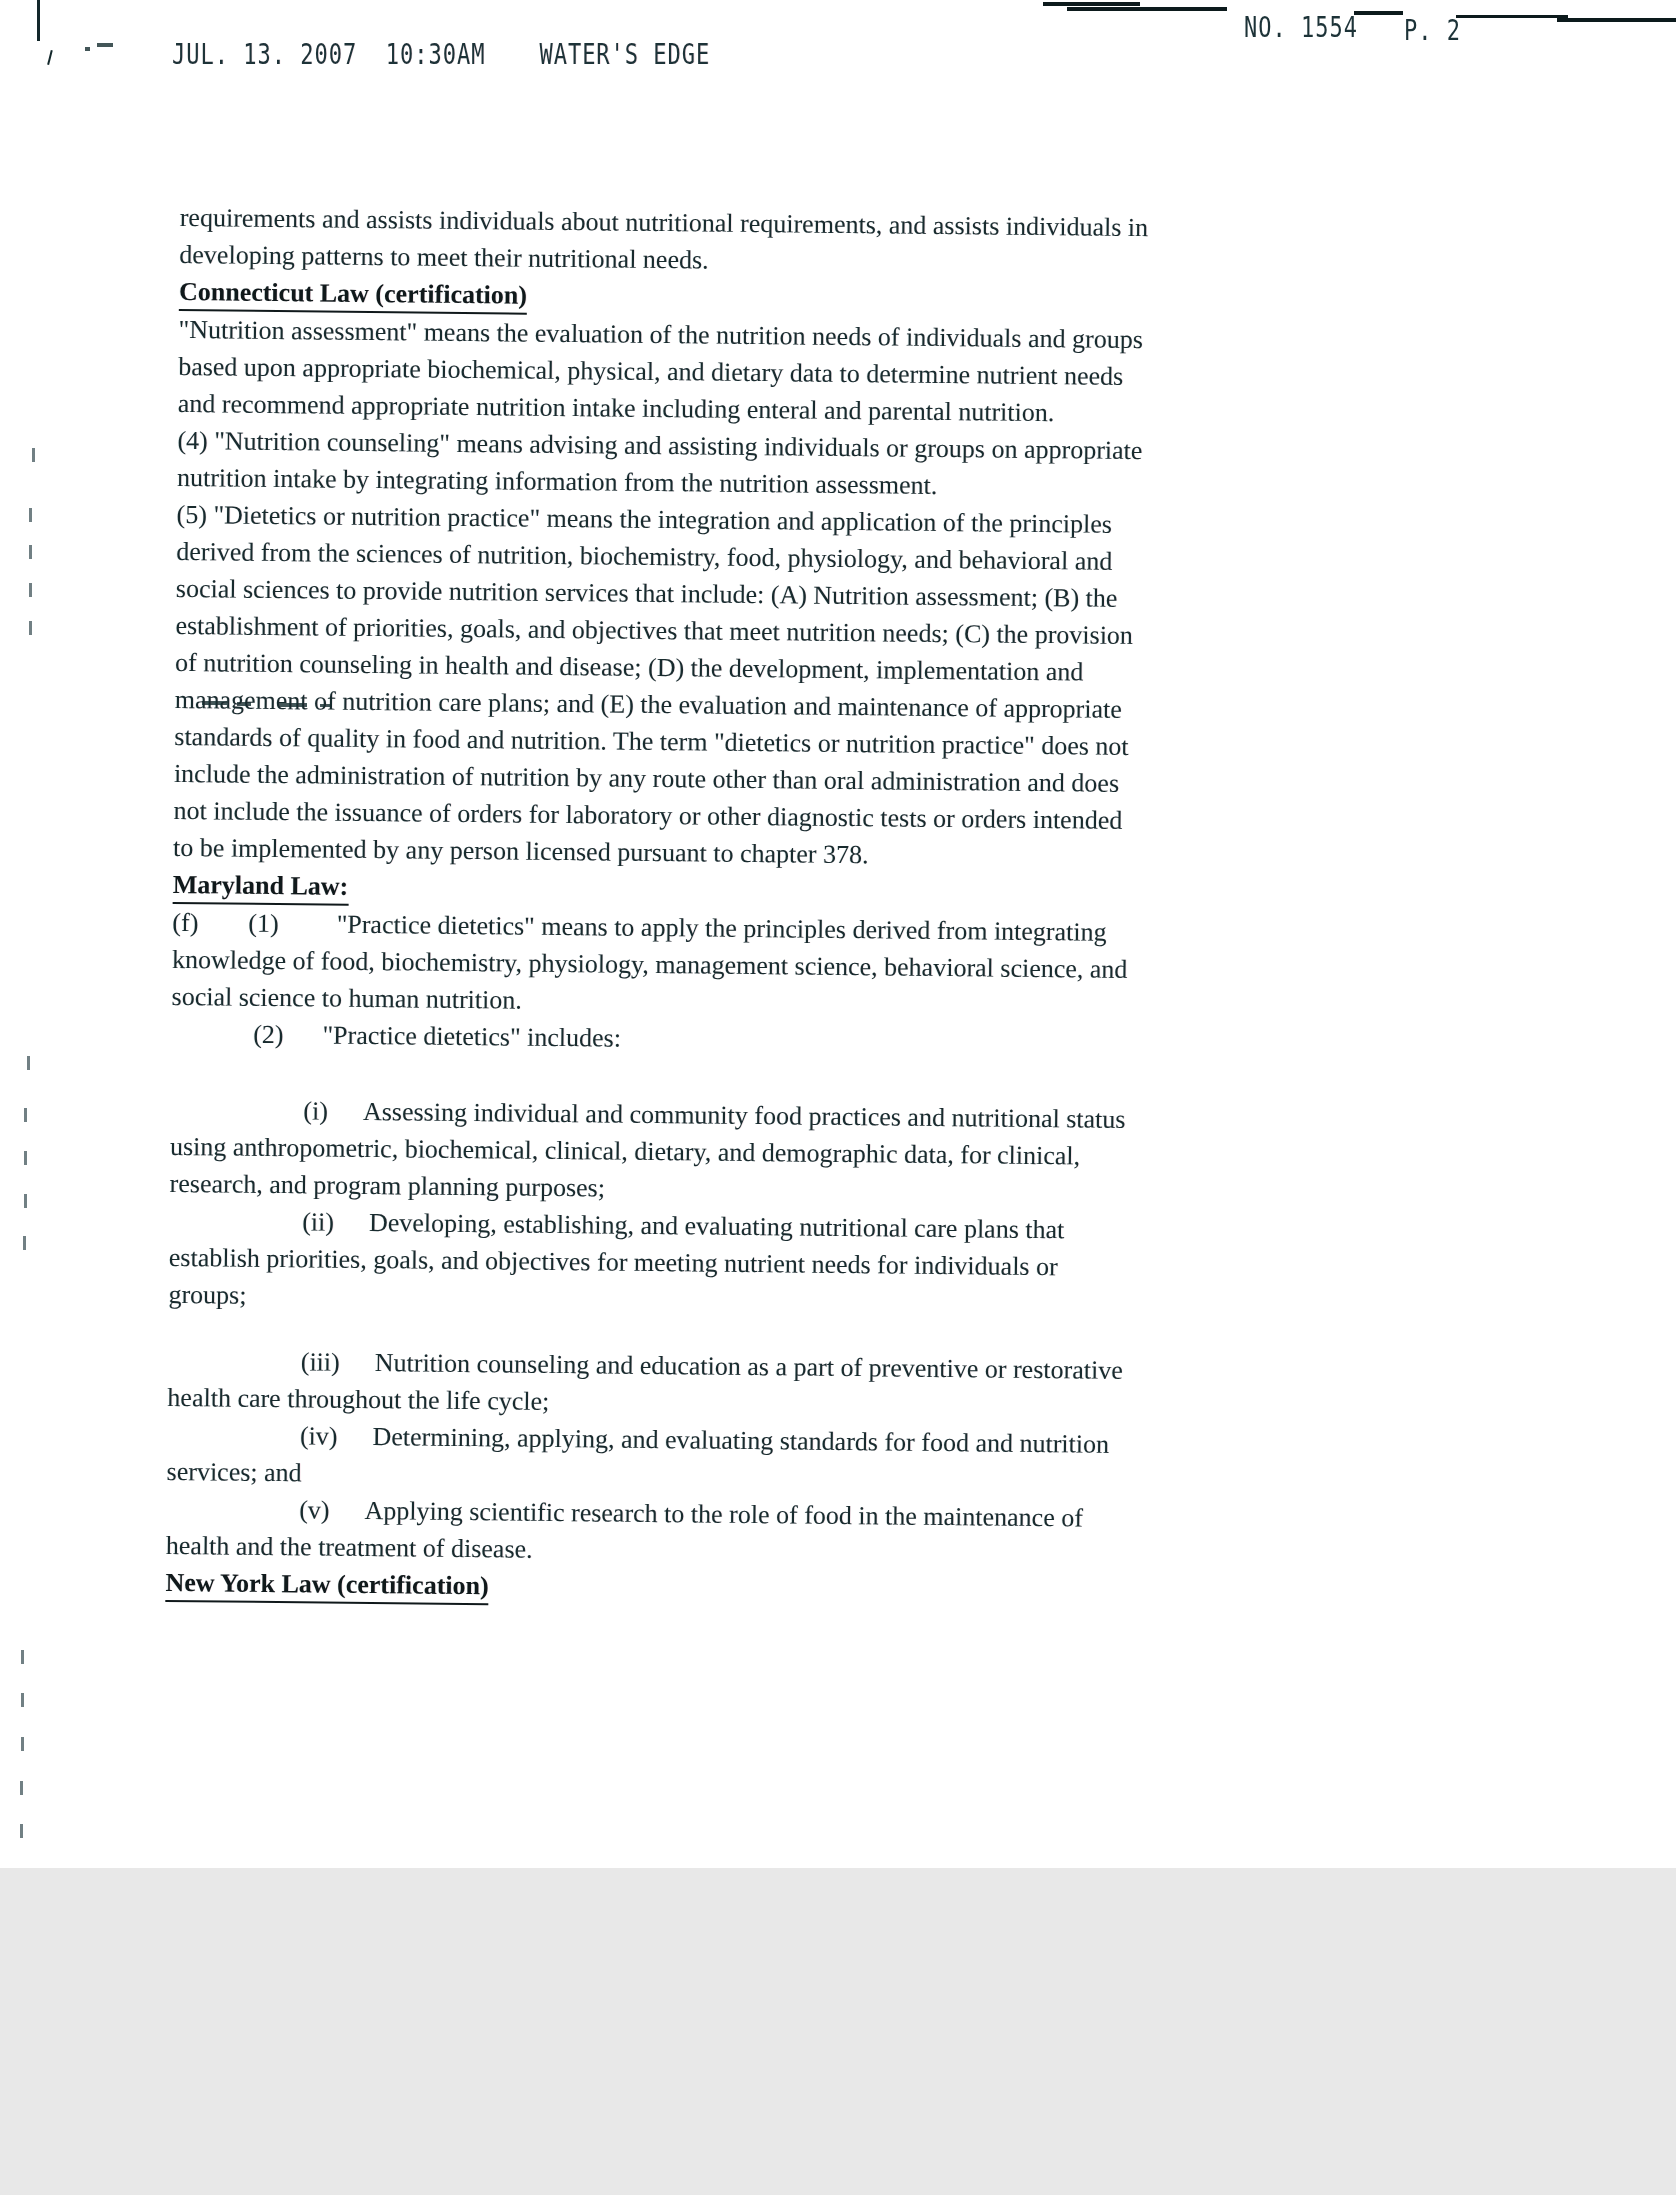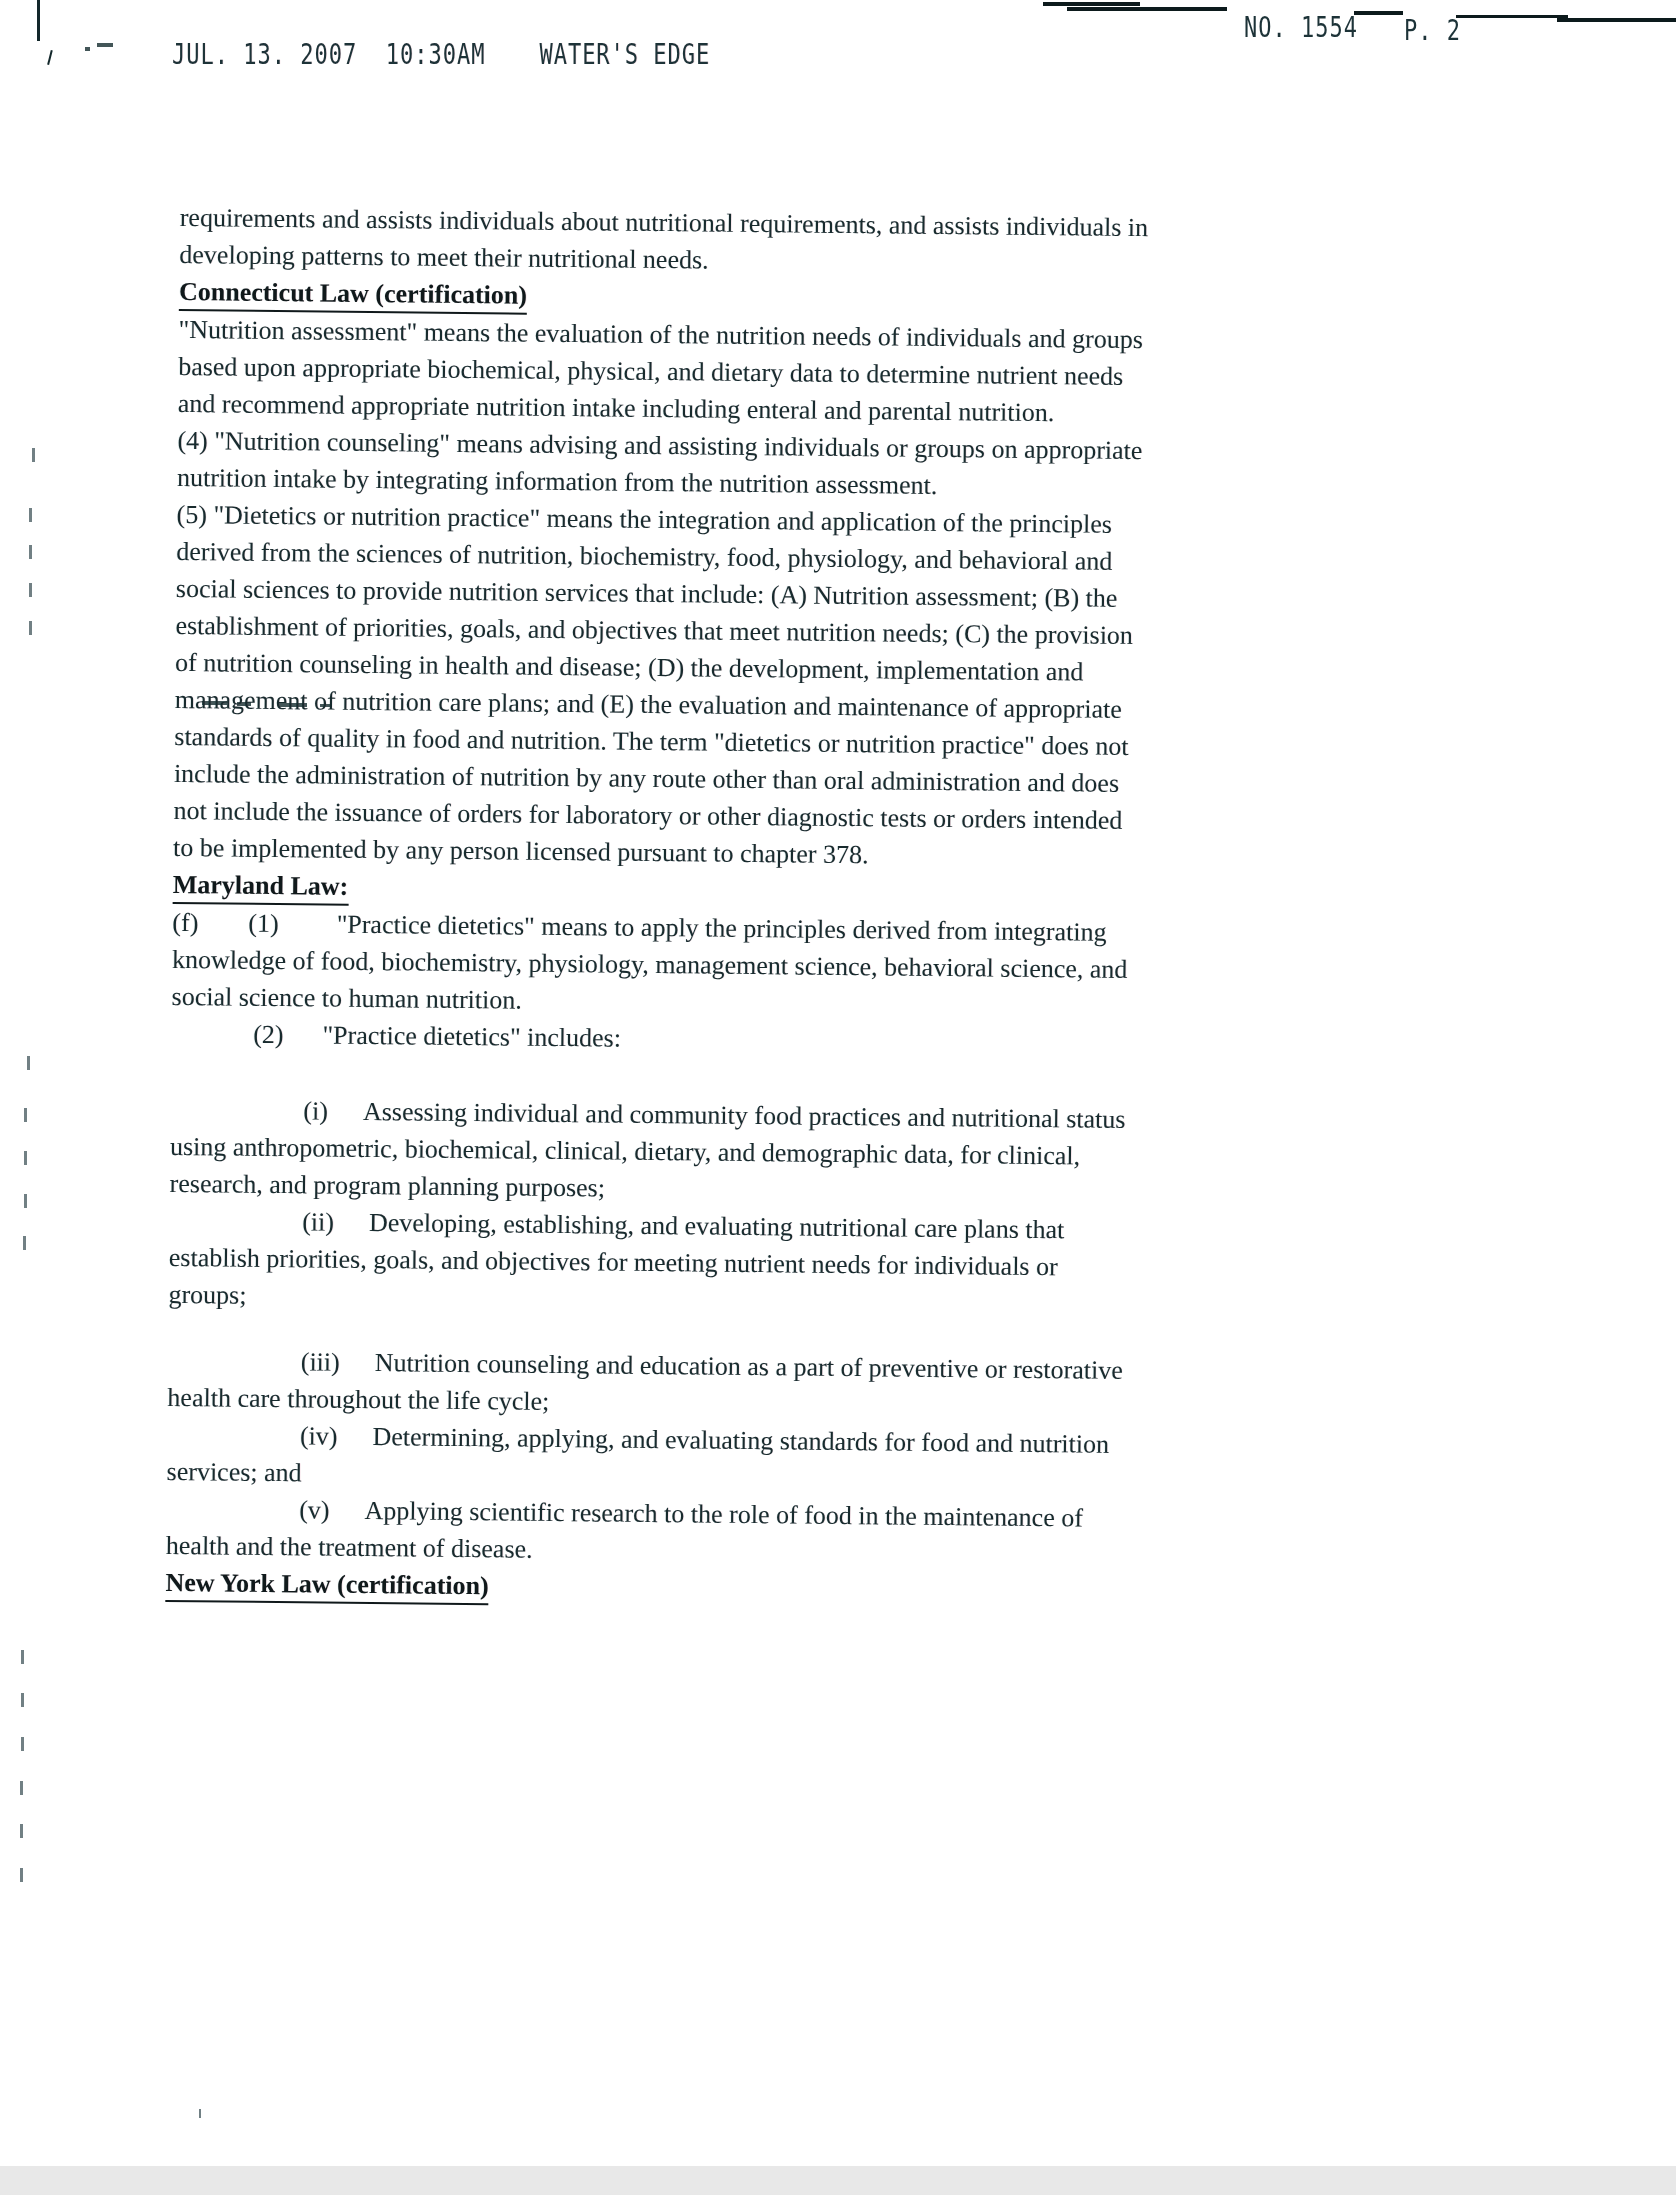--- a/index.html
+++ b/index.html
@@ -1,18 +1,18 @@
 <!DOCTYPE html>
 <html><head>
 <meta charset="utf-8">
 <style>
   html,body{margin:0;padding:0;background:#e8e8e8;}
   .page{
     position:relative;
-    width:1677px;height:2166px;
+    width:1677px;height:1868px;
     background:#ffffff;
     overflow:hidden;
     font-family:"Liberation Serif", serif;
     color:#182b2e;
   }
   
   .fax-header-left{
     position:absolute;left:115px;top:7.8px;
     font-family:"DejaVu Sans Mono", monospace;
     font-size:22px;letter-spacing:1px;color:#1d3338;

